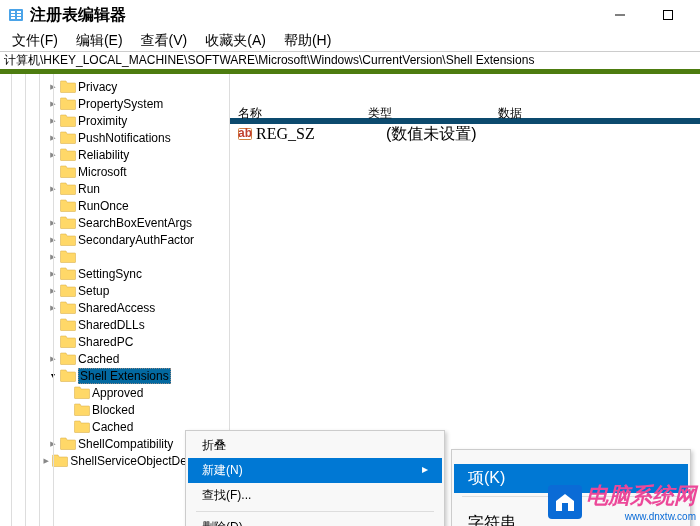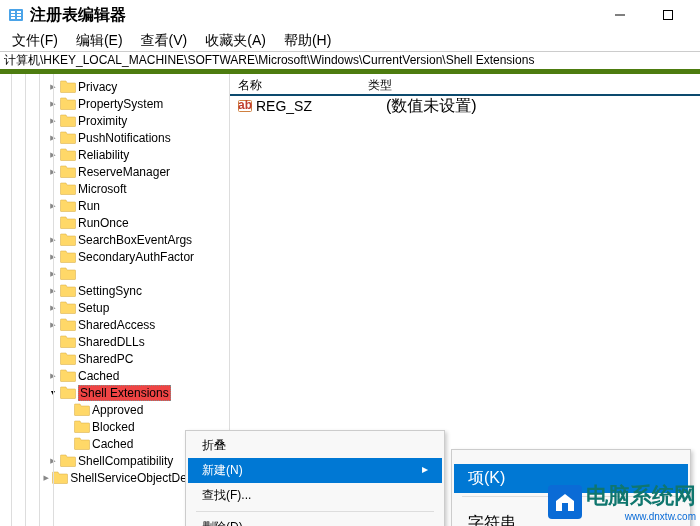--- a/index.html
+++ b/index.html
@@ -13,54 +13,54 @@
 
 .menubar { height: 22px; display: flex; align-items: center; padding: 0 4px; gap: 2px; border-bottom: 1px solid #ccc; }
 .menu-item { padding: 2px 8px; font-size: 14px; }
 
 .addressbar { height: 22px; padding: 2px 4px; border-bottom: 5px solid #4d7c0f; font-size: 12px; display: flex; align-items: center; }
 
 .content { display: flex; height: calc(100% - 74px); }
 .tree-panel { width: 230px; border-right: 1px solid #ddd; overflow: hidden; position: relative; padding-top: 4px; }
 .value-panel { flex: 1; }
 
-.value-header { display: flex; height: 22px; border-bottom: 2px solid #0c4a6e; }
+.value-header { display: flex; height: 22px; border-bottom: 6px solid #0c4a6e; margin-top: 28px; }
 .value-header-col { padding: 3px 8px; font-size: 12px; }
 .col-name { width: 130px; }
 .col-type { width: 130px; }
 .col-data { flex: 1; }
 
 .value-row { display: flex; height: 20px; align-items: center; padding-left: 8px; }
 .value-icon { width: 14px; height: 14px; margin-right: 4px; display: inline-flex; align-items: center; justify-content: center; }
 .value-name { width: 122px; font-size: 12px; }
-.value-type { width: 130px; font-size: 14px; }
+.value-type { width: 130px; font-size: 16px; font-family: Liberation Serif, serif; }
 .value-data { font-size: 16px; }
 
 .tree-node { display: flex; align-items: center; height: 17px; font-size: 12px; white-space: nowrap; }
 .tree-indent { display: inline-block; }
 .tree-arrow { width: 14px; display: inline-flex; align-items: center; justify-content: center; color: #666; font-size: 9px; }
 .tree-folder-icon { width: 16px; height: 14px; margin-right: 2px; display: inline-flex; align-items: center; justify-content: center; }
 .tree-label { font-size: 12px; }
-.tree-node.selected .tree-label { background: #ef4444; border: 1px dotted #888; padding: 0 1px; }
+.tree-node.selected .tree-label { background: #0369a1; border: 1px dotted #888; padding: 0 1px; }
 .tree-node.selected { }
 
 .vbars { position: absolute; left: 0; top: 0; bottom: 0; width: 60px; pointer-events: none; }
 .vbar { position: absolute; top: 0; bottom: 0; width: 1px; background: #ddd; }
 
 .context-menu { position: absolute; background: #f8f8f8; border: 1px solid #ccc; box-shadow: 2px 2px 4px rgba(0,0,0,0.2); z-index: 100; padding: 2px; min-width: 250px; }
 .cm-item { padding: 4px 14px; font-size: 12px; }
 .cm-item.hl { background: #0078d4; color: #fff; }
 .cm-sep { height: 1px; background: #ddd; margin: 3px 8px; }
 
 .submenu { position: absolute; background: #f8f8f8; border: 1px solid #ccc; box-shadow: 2px 2px 4px rgba(0,0,0,0.2); z-index: 101; padding: 2px; min-width: 230px; }
 .sm-item { padding: 4px 14px; font-size: 16px; margin-top: 12px; }
 .sm-item.hl { background: #0078d4; color: #fff; }
 
 .watermark { position: absolute; right: 4px; bottom: 4px; display: flex; align-items: center; gap: 4px; z-index: 200; }
-.watermark-text { font-size: 22px; font-weight: bold; color: #0f766e; }
+.watermark-text { font-size: 22px; font-weight: bold; color: #ec4899; font-style: italic; }
 .watermark-icon { width: 34px; height: 34px; background: #0a6bd6; border-radius: 4px; display: flex; align-items: center; justify-content: center; }
 
 svg.folder { width: 16px; height: 13px; }
 svg.reg-icon { width: 14px; height: 14px; }
 </style>
 </head>
 <body>
 
 <div class="titlebar">
   <span class="titlebar-icon">
@@ -154,30 +154,20 @@
         <span class="tree-arrow" style="font-size: 7px; color: rgb(136, 136, 136);">▶</span>
         <span class="tree-folder-icon">
           <svg class="folder" viewBox="0 0 16 13">
             <path d="M0.5 2.5 L0.5 12 Q0.5 12.5 1 12.5 L15 12.5 Q15.5 12.5 15.5 12 L15.5 3.5 Q15.5 3 15 3 L7 3 L6 1 L1 1 Q0.5 1 0.5 1.5 Z" fill="#ffd868" stroke="#d4a840" stroke-width="0.5"></path>
           </svg>
         </span>
         <span class="tree-label">Reliability</span>
       </div>
       <div class="tree-node">
         <span class="tree-indent" style="width: 46px;"></span>
-        <span class="tree-arrow" style="font-size: 7px; color: rgb(136, 136, 136);">▶</span>
-        <span class="tree-folder-icon">
-          <svg class="folder" viewBox="0 0 16 13">
-            <path d="M0.5 2.5 L0.5 12 Q0.5 12.5 1 12.5 L15 12.5 Q15.5 12.5 15.5 12 L15.5 3.5 Q15.5 3 15 3 L7 3 L6 1 L1 1 Q0.5 1 0.5 1.5 Z" fill="#ffd868" stroke="#d4a840" stroke-width="0.5"></path>
-          </svg>
-        </span>
-        <span class="tree-label">ReserveManager</span>
-      </div>
-      <div class="tree-node">
-        <span class="tree-indent" style="width: 46px;"></span>
         <span class="tree-arrow" style="font-size: 7px; color: rgb(136, 136, 136);"></span>
         <span class="tree-folder-icon">
           <svg class="folder" viewBox="0 0 16 13">
             <path d="M0.5 2.5 L0.5 12 Q0.5 12.5 1 12.5 L15 12.5 Q15.5 12.5 15.5 12 L15.5 3.5 Q15.5 3 15 3 L7 3 L6 1 L1 1 Q0.5 1 0.5 1.5 Z" fill="#ffd868" stroke="#d4a840" stroke-width="0.5"></path>
           </svg>
         </span>
         <span class="tree-label">Microsoft</span>
       </div>
       <div class="tree-node">
         <span class="tree-indent" style="width: 46px;"></span>
@@ -346,20 +336,21 @@
             <path d="M0.5 2.5 L0.5 12 Q0.5 12.5 1 12.5 L15 12.5 Q15.5 12.5 15.5 12 L15.5 3.5 Q15.5 3 15 3 L7 3 L6 1 L1 1 Q0.5 1 0.5 1.5 Z" fill="#ffd868" stroke="#d4a840" stroke-width="0.5"></path>
           </svg>
         </span>
         <span class="tree-label">ShellServiceObjectDelayLoad</span>
       </div>
     </div>
   <div class="value-panel">
     <div class="value-header">
       <div class="value-header-col col-name">名称</div>
       <div class="value-header-col col-type">类型</div>
+      <div class="value-header-col col-data">数据</div>
     </div>
     <div class="value-row">
       <span class="value-icon">
         <svg class="reg-icon" viewBox="0 0 14 14">
             <rect x="0.5" y="1.5" width="13" height="11" rx="1" fill="#fff" stroke="#d08040"></rect>
             <text x="7" y="10" text-anchor="middle" font-size="8" fill="#c04030" font-weight="bold">ab</text>
           </svg>
       </span>
       <span class="value-type">REG_SZ</span>
       <span class="value-data">(数值未设置)</span>

